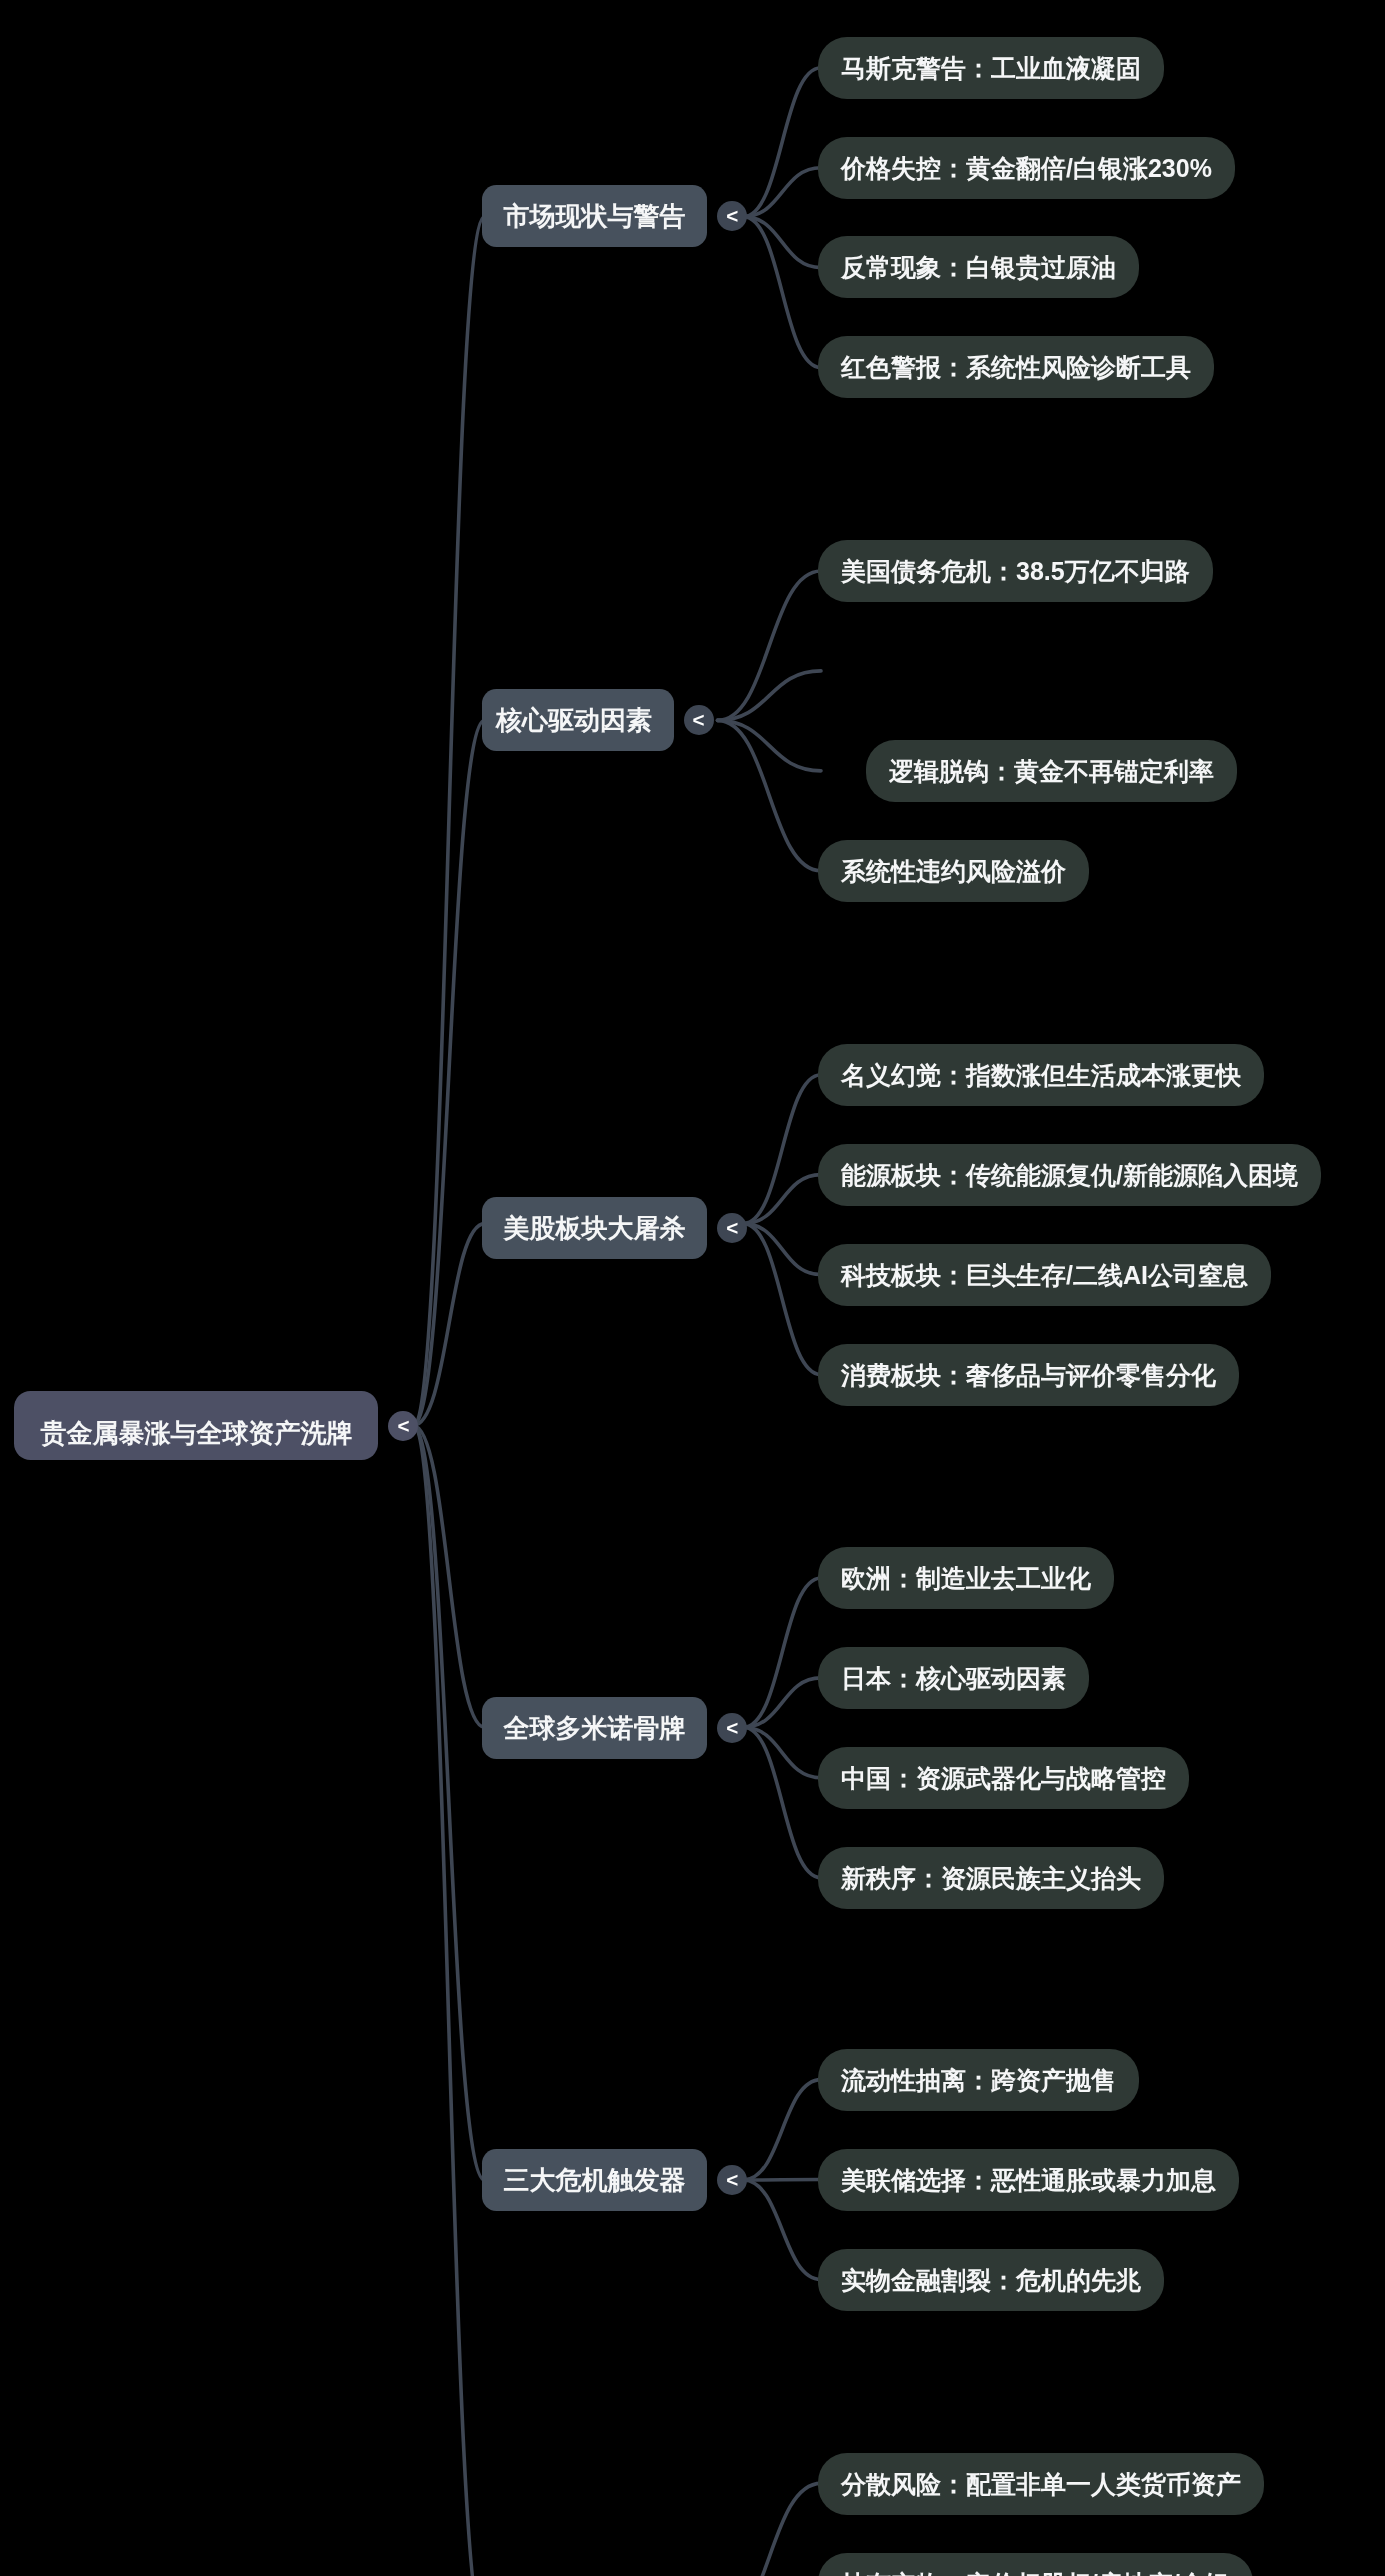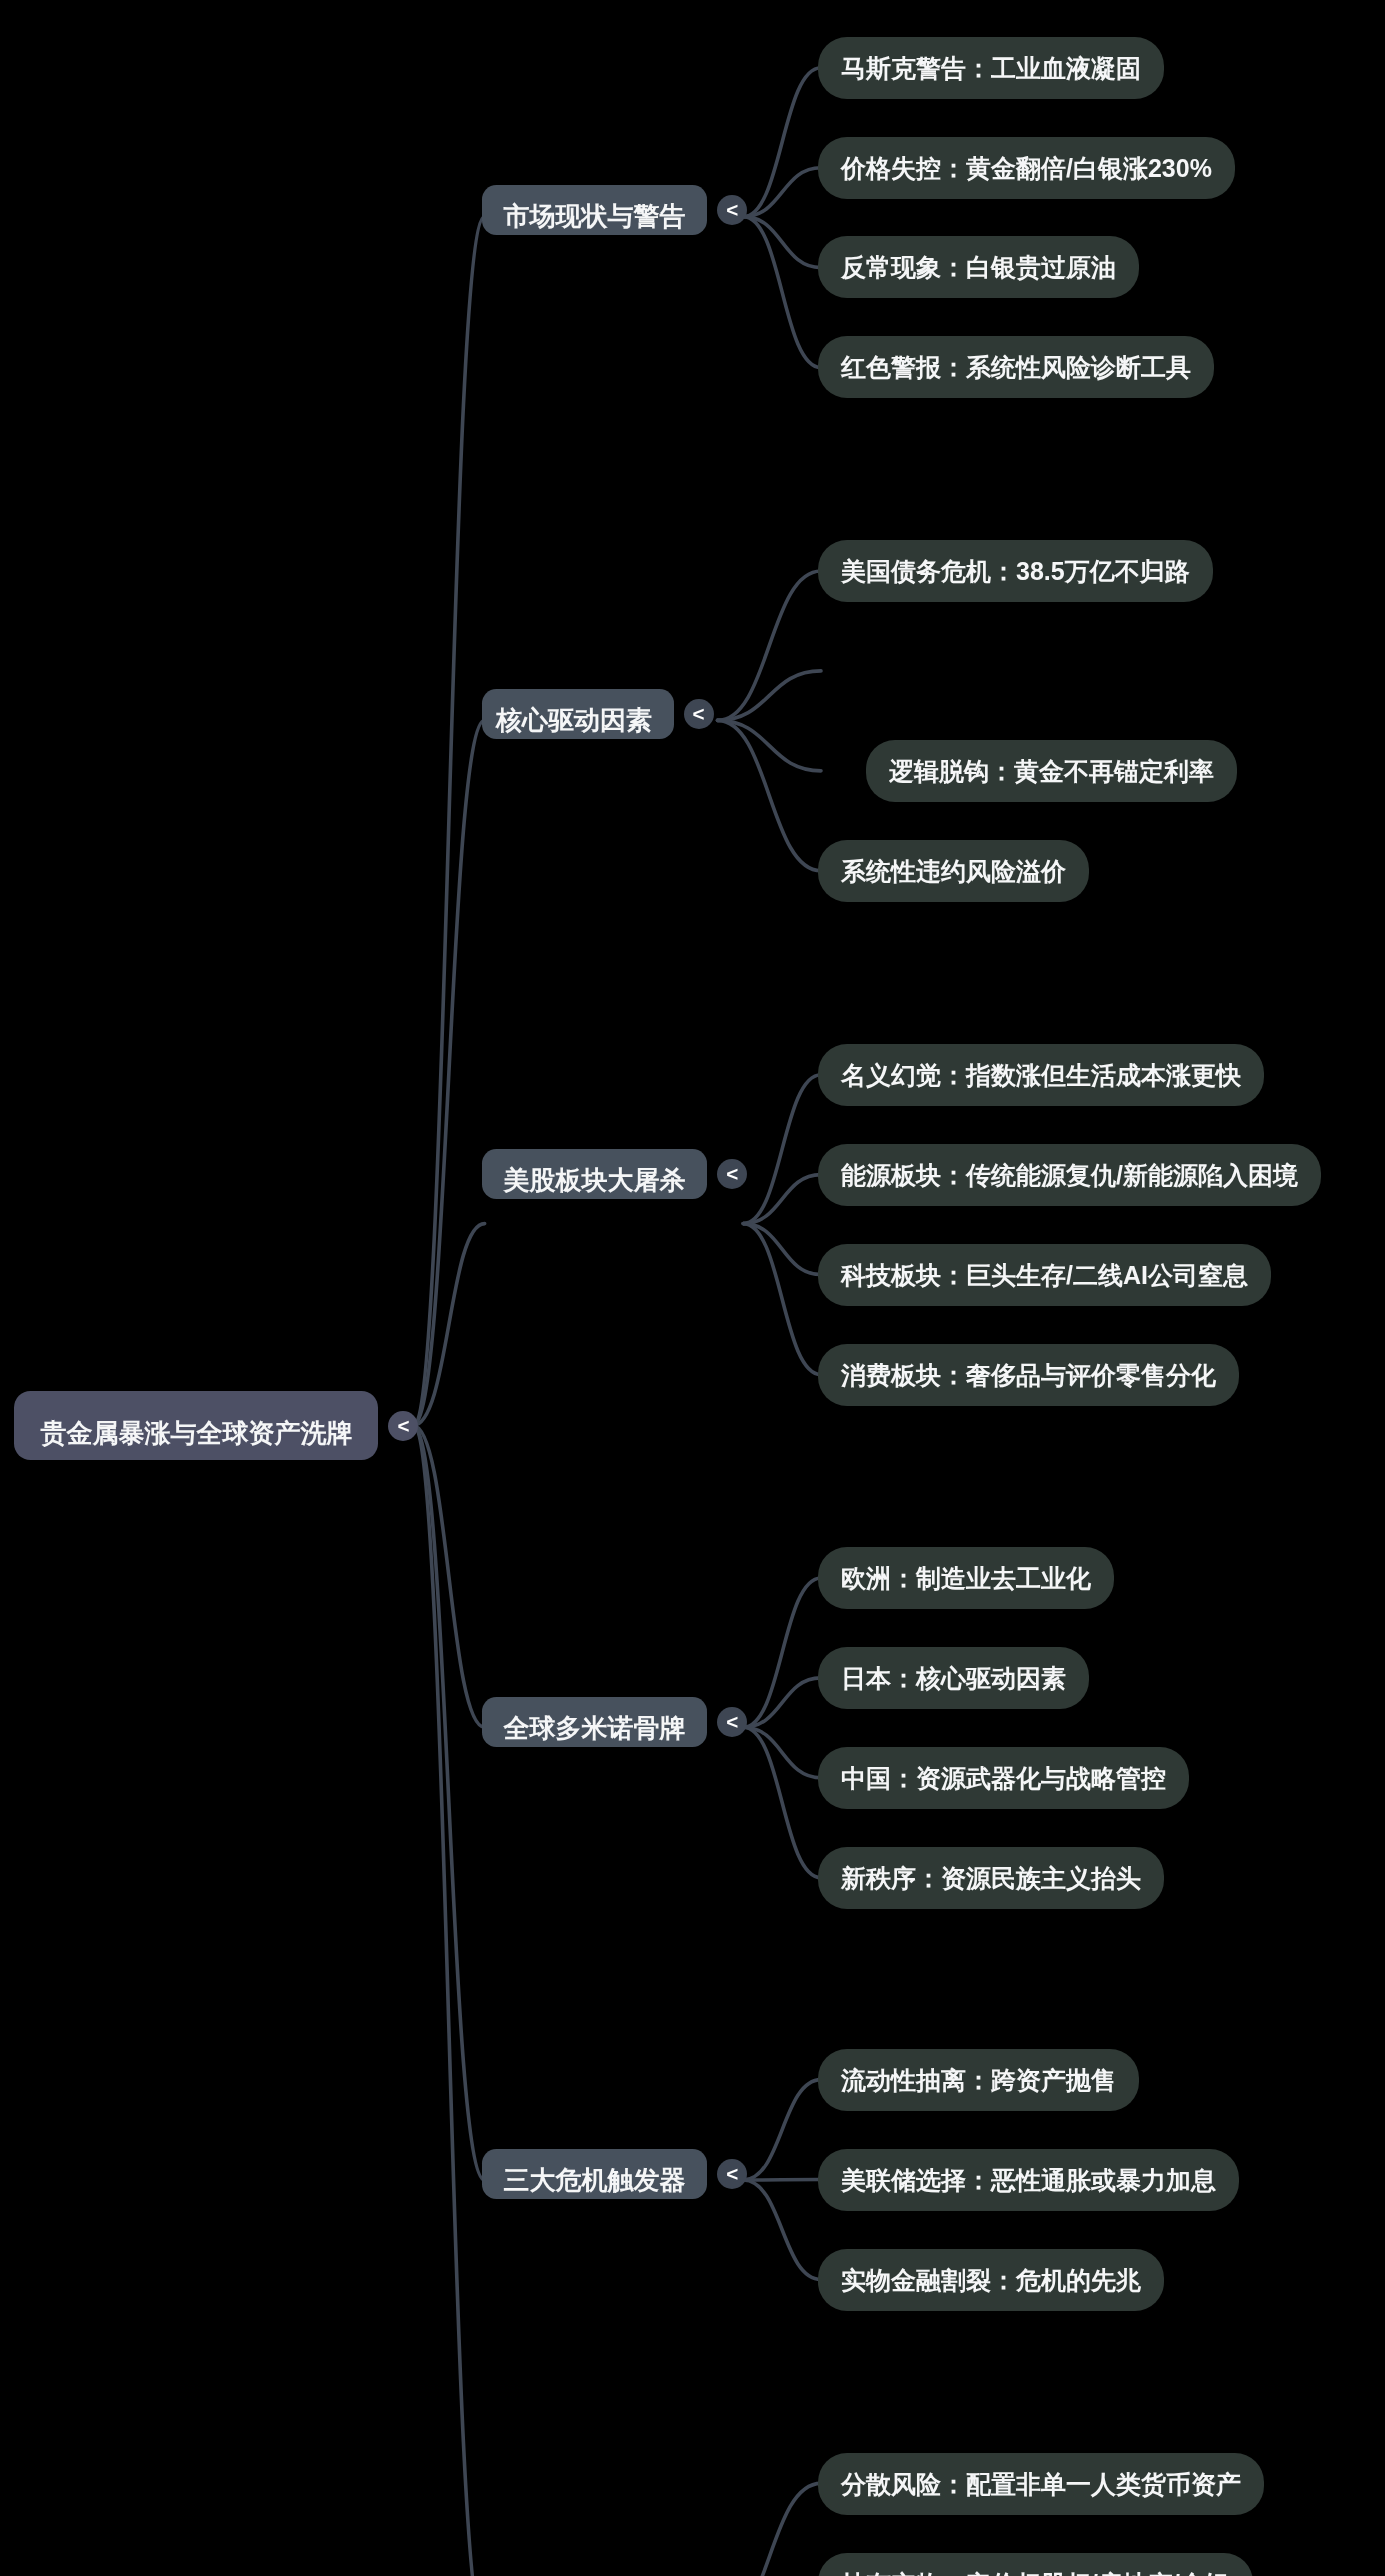--- a/index.html
+++ b/index.html
@@ -43,21 +43,21 @@
   .node .label { display: inline-block; }
   .child {
     height: 62px;
     line-height: 62px;
     font-size: 25px;
     padding: 0 23px;
     background: var(--child-bg);
     border-radius: 29px;
   }
   .branch {
-    height: 50px;
+    height: 62px;
     line-height: 62px;
     font-size: 26px;
     padding: 0 21.6px;
     background: var(--branch-bg);
   }
   .root {
     height: 69px;
     line-height: 69px;
     font-size: 26px;
     padding: 8px 26px;
@@ -148,21 +148,21 @@
   <div class="node child" style="left:818px; top:540px;">
     <span class="label">美国债务危机：38.5万亿不归路</span>
   </div>
   <div class="node child" style="left:818px; top:740px;margin-left:48px;">
     <span class="label">逻辑脱钩：黄金不再锚定利率</span>
   </div>
   <div class="node child" style="left:818px; top:840px;">
     <span class="label">系统性违约风险溢价</span>
   </div>
 
-  <div class="node branch" style="left:482px; top:1149px;">
+  <div class="node branch" style="left:482px; top:1197px;">
     <span class="label">美股板块大屠杀</span>
     <span class="collapse">&lt;</span>
   </div>
   <div class="node child" style="left:818px; top:1044px;">
     <span class="label">名义幻觉：指数涨但生活成本涨更快</span>
   </div>
   <div class="node child" style="left:818px; top:1144px;">
     <span class="label">能源板块：传统能源复仇/新能源陷入困境</span>
   </div>
   <div class="node child" style="left:818px; top:1244px;">

